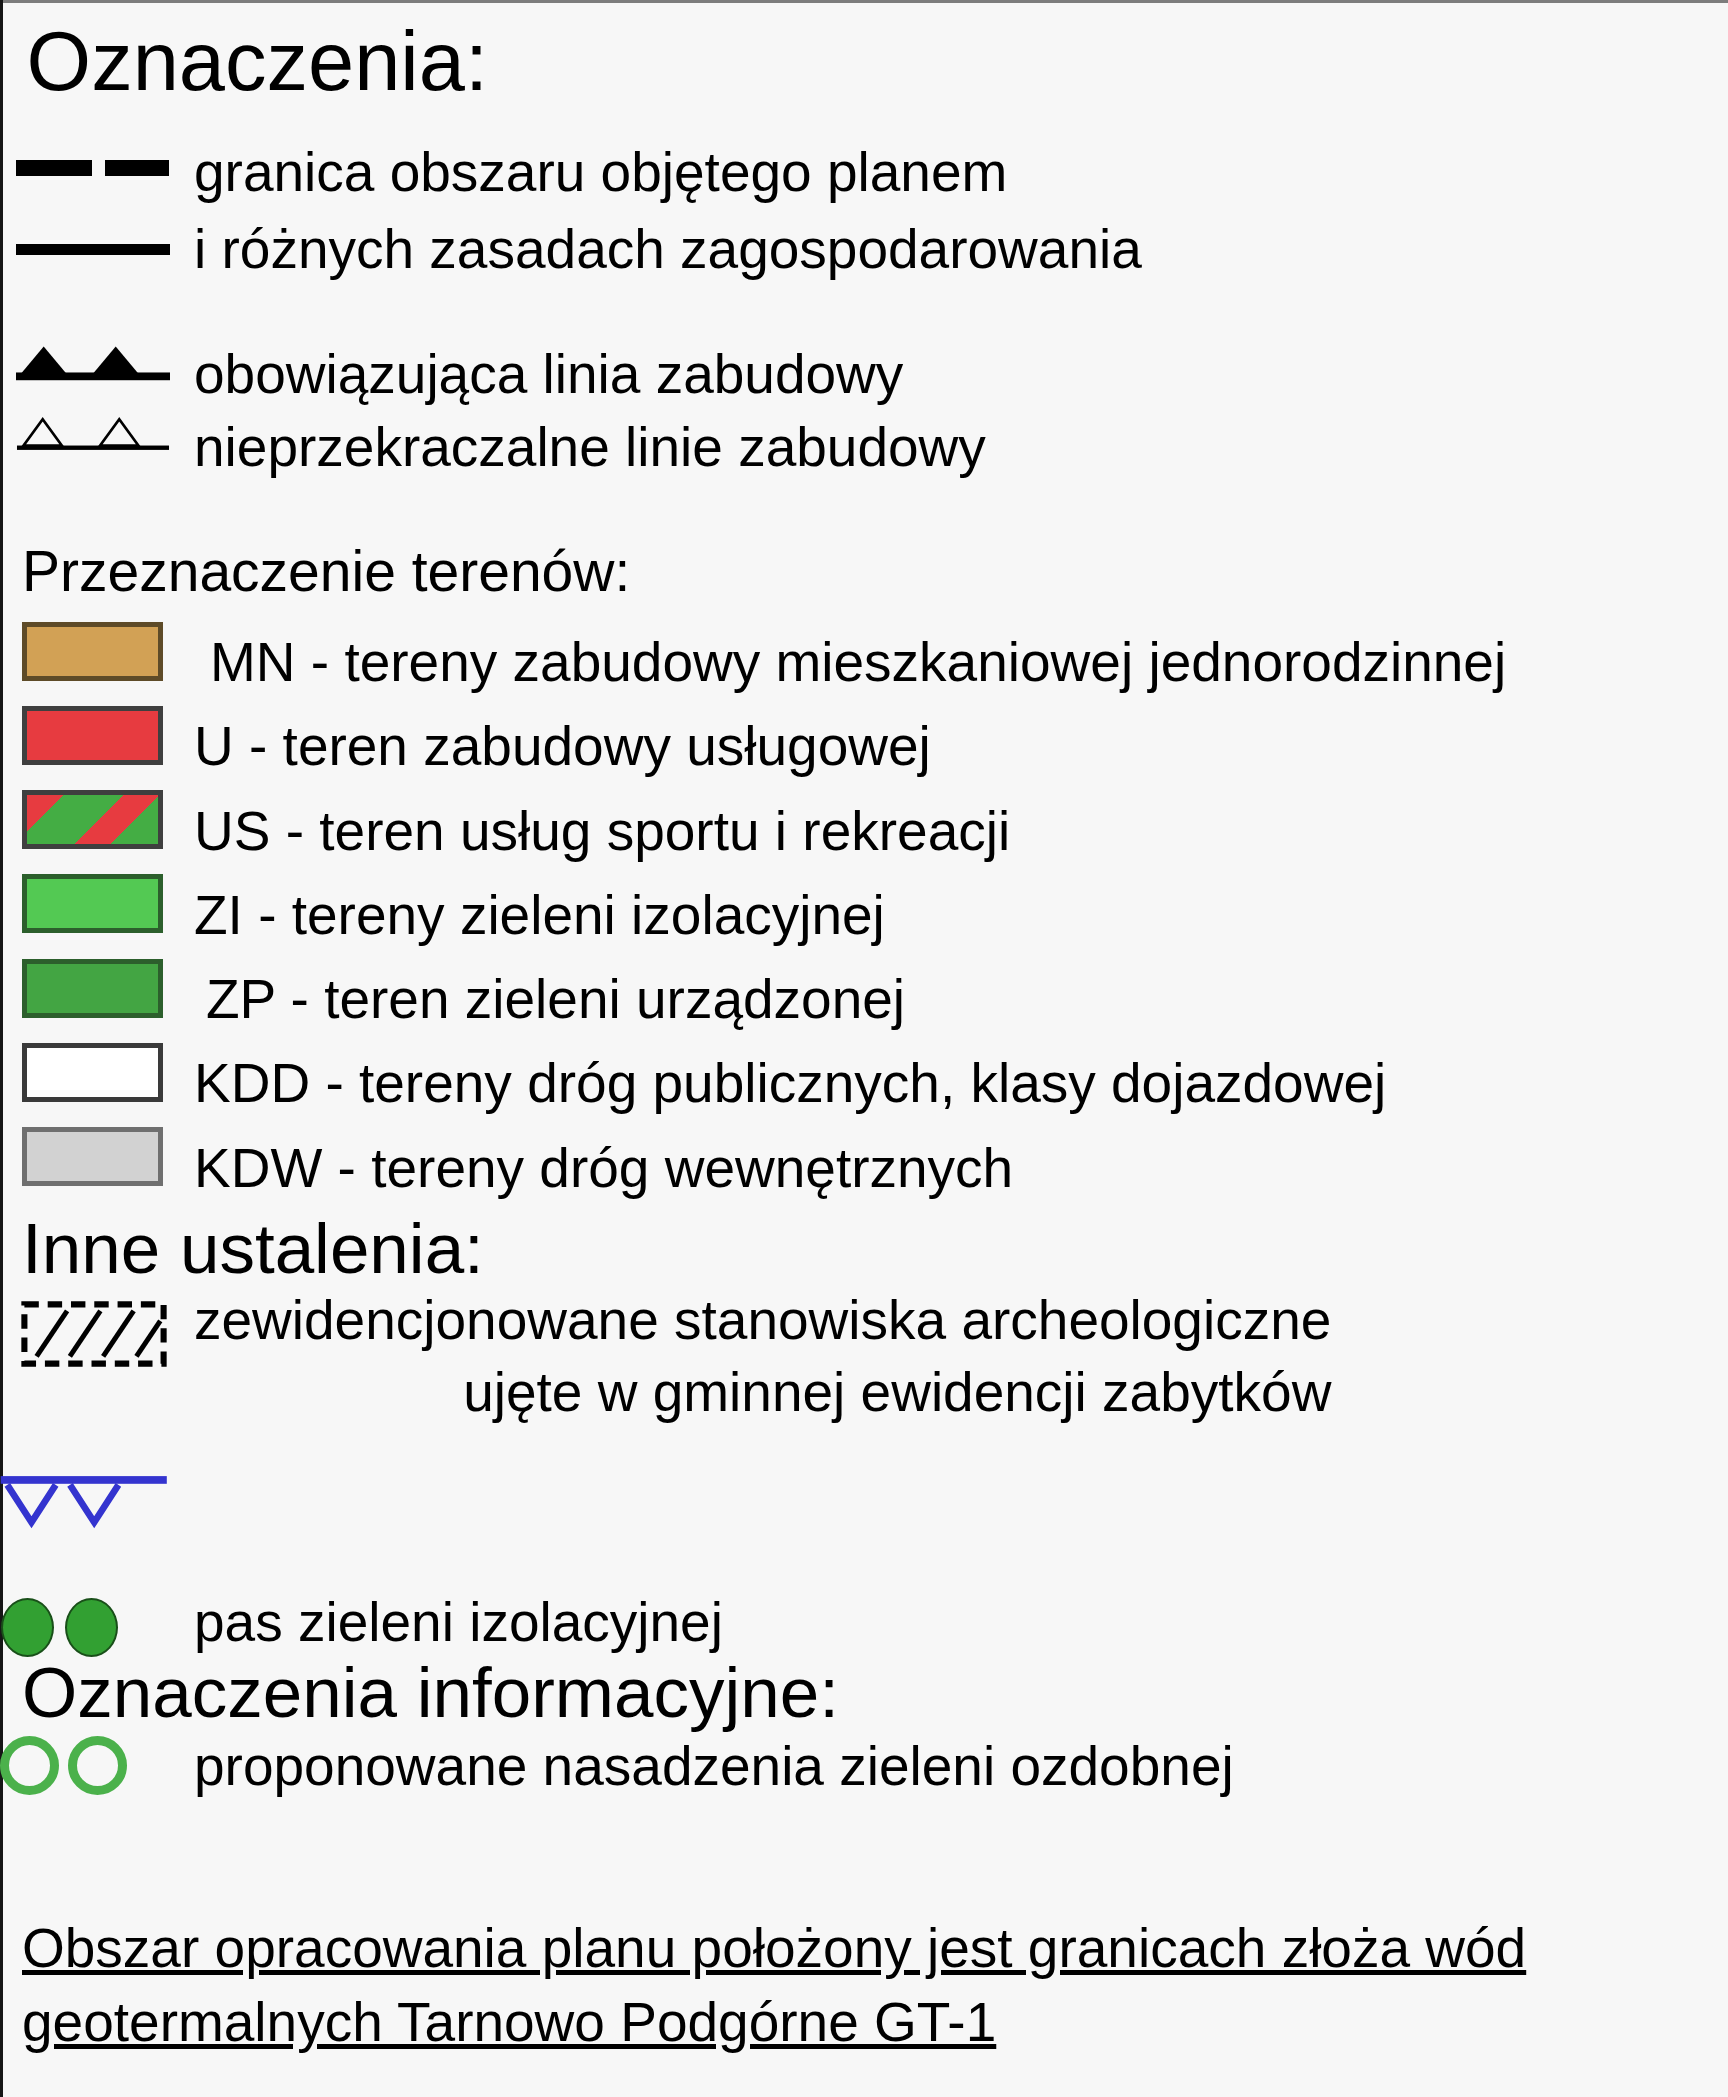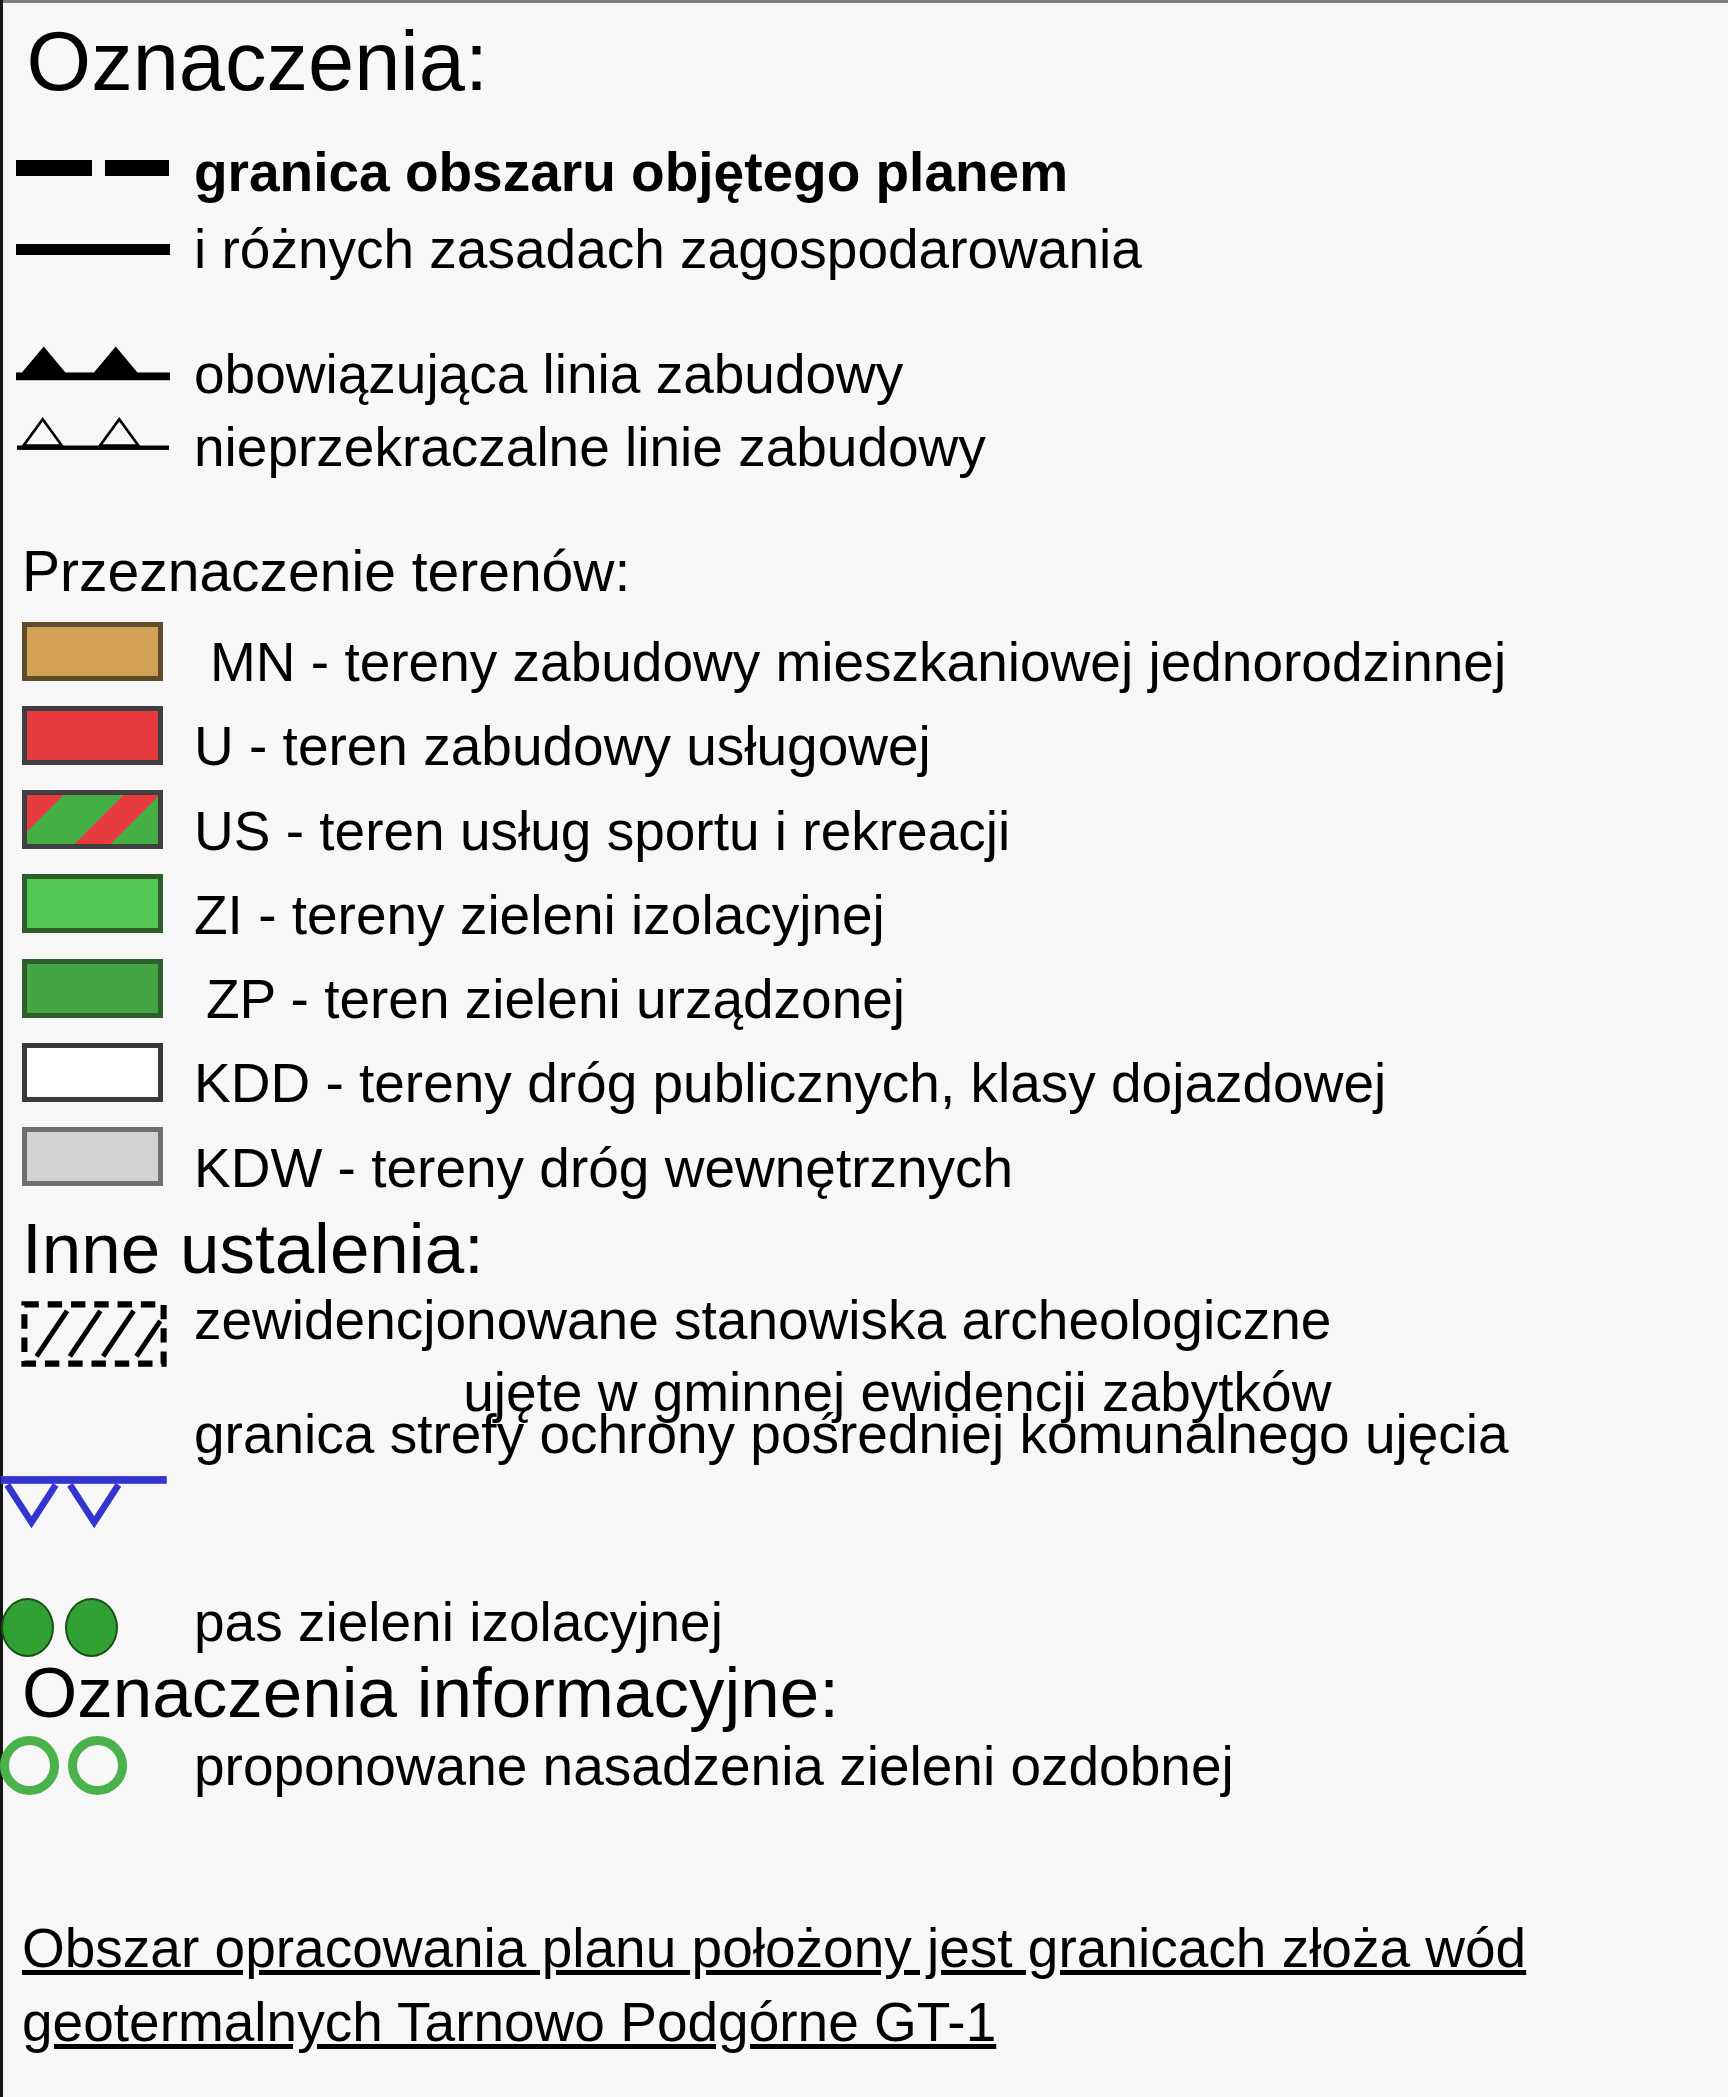--- a/index.html
+++ b/index.html
@@ -51,21 +51,21 @@
 </style>
 </head>
 <body>
 
 <div id="border-top" class="abs"></div>
 <div id="border-left" class="abs"></div>
 
 <div class="abs h-title" style="left:26.6px;top:16.6px;">Oznaczenia:</div>
 
 <div id="sym-dashed" class="abs"></div>
-<div class="abs body-text" style="left:194px;top:136px;font-weight:bold;">granica obszaru objętego planem</div>
+<div class="abs body-text" style="left:194px;top:136px;">granica obszaru objętego planem</div>
 
 <div id="sym-solid" class="abs"></div>
 <div class="abs body-text" style="left:194px;top:213px;">
   <div>i różnych zasadach zagospodarowania</div>
 </div>
 
 <svg id="sym-filled-tri" class="abs" width="154" height="37" viewBox="0 0 278 66">
   <polygon points="10,52 50,4 90,52" fill="#000"></polygon>
   <polygon points="140,52 180,4 220,52" fill="#000"></polygon>
   <rect x="0" y="51" width="278" height="14" fill="#000"></rect>
@@ -110,21 +110,20 @@
   <line x1="88" y1="100" x2="143" y2="18" stroke="#000" stroke-width="9"></line>
   <line x1="148" y1="100" x2="203" y2="18" stroke="#000" stroke-width="9"></line>
   <line x1="208" y1="100" x2="251" y2="36" stroke="#000" stroke-width="9"></line>
 </svg>
 <div class="abs body-text" style="left:194px;top:1284px;text-align:right;">
   <div>zewidencjonowane stanowiska archeologiczne</div>
   <div>ujęte w gminnej ewidencji zabytków</div>
 </div>
 
 <div class="abs body-text" style="left:194px;top:1398px;">
-  <div>granica strefy ochrony pośredniej komunalnego ujęcia</div>
 </div>
 <svg id="sym-water" class="abs" width="173" height="55" viewBox="0 0 312 100">
   <rect x="0" y="2" width="302" height="14" fill="var(--water-color)"></rect>
   <polyline points="12,18 56,86 100,18" fill="none" stroke="var(--water-color)" stroke-width="12"></polyline>
   <polyline points="126,18 170,86 214,18" fill="none" stroke="var(--water-color)" stroke-width="12"></polyline>
 </svg>
 
 <div class="abs dot" style="left:1.1px;top:1598px;"></div>
 <div class="abs dot" style="left:65px;top:1598px;"></div>
 <div class="abs body-text" style="left:194px;top:1586px;">pas zieleni izolacyjnej</div>

